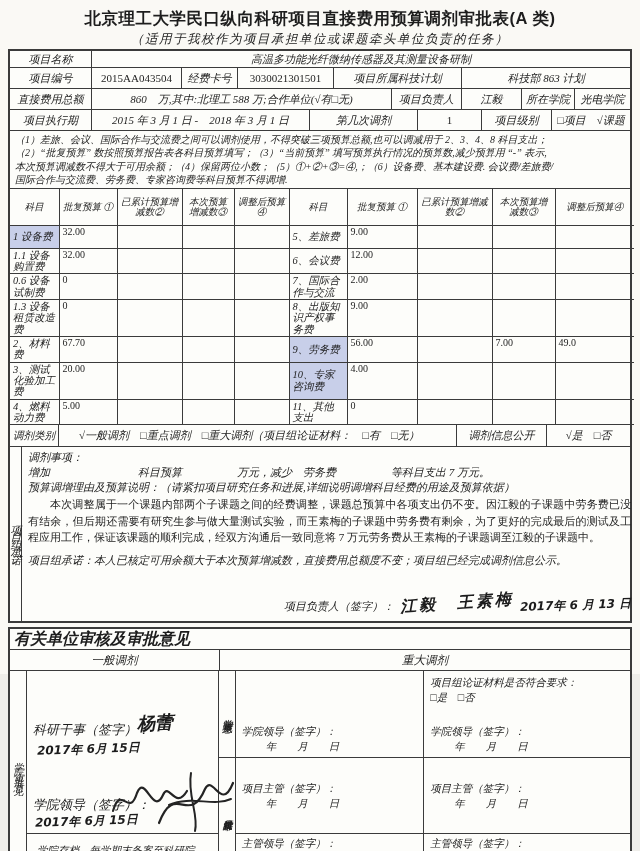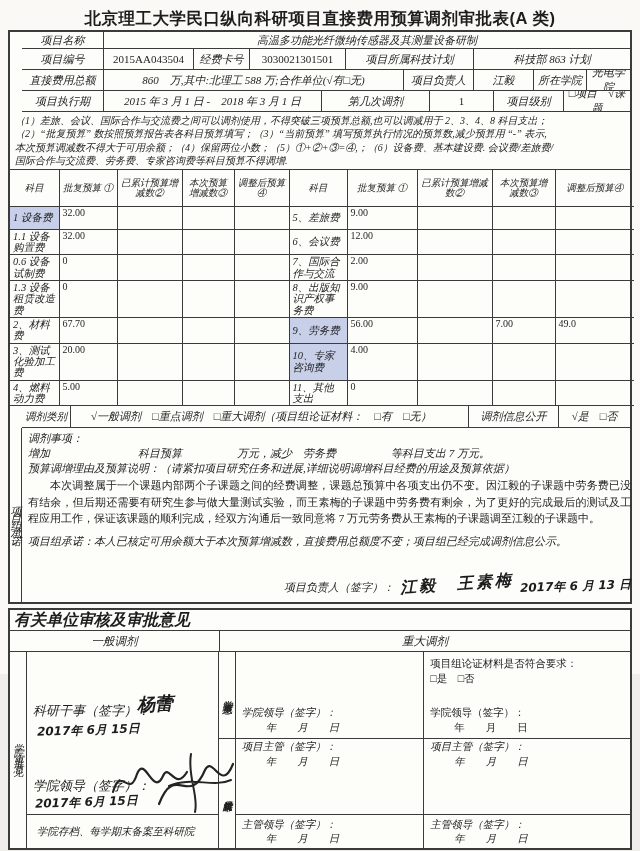--- a/index.html
+++ b/index.html
@@ -18,21 +18,21 @@
   }
   .title{
     text-align:center;font-family:"Liberation Sans","DejaVu Sans",sans-serif;
     font-weight:bold;font-size:16.5px;letter-spacing:.5px;line-height:24px;
   }
   .subtitle{
     text-align:center;font-size:12.5px;font-style:italic;letter-spacing:1.5px;
     line-height:18px;margin-bottom:1px;
   }
   .mainbox{border:2px solid #3b3b3b;background:#fdfdfa;}
-  .irow{display:flex;padding-left:12px;}
+  .irow{display:flex;}
   .c{
     box-sizing:border-box;border-right:1px solid #3b3b3b;border-bottom:1px solid #3b3b3b;
     display:flex;align-items:center;justify-content:center;text-align:center;
     font-size:11px;padding:0 3px;overflow:hidden;
   }
   .c.last{border-right:none;}
   .lbl{font-style:italic;}
   .notes{
     border-bottom:1px solid #3b3b3b;font-size:10px;line-height:1.33;
     padding:2px 5px;white-space:pre-line;text-align:justify;font-style:italic;
@@ -95,37 +95,38 @@
   .asecB{height:109px;}
   .vnarrow{width:17px;}
   .vnarrow .vtext{letter-spacing:1px;font-size:10px;}
   .sigcell{
     flex:1;display:flex;flex-direction:column;justify-content:flex-end;
     font-size:10.5px;font-style:italic;padding:3px 6px;box-sizing:border-box;line-height:15px;
   }
   .sigcell .ymd{padding-left:24px;}
   .bcol{display:flex;flex-direction:column;flex:1;}
   .bcell1{height:76px;border-bottom:1px solid #3b3b3b;box-sizing:border-box;
-    display:flex;flex-direction:column;justify-content:flex-start;
+    display:flex;flex-direction:column;justify-content:center;
     font-size:10.5px;font-style:italic;padding:0 6px;line-height:15px;}
   .bcell1 .ymd{padding-left:24px;}
   .bcell2{height:33px;box-sizing:border-box;display:flex;flex-direction:column;justify-content:center;
     font-size:10.5px;font-style:italic;padding:0 6px;line-height:14px;}
   .bcell2 .ymd{padding-left:24px;}
   .cellA3{height:87px;border-bottom:1px solid #3b3b3b;box-sizing:border-box;
     display:flex;flex-direction:column;justify-content:space-between;
-    font-size:10.5px;padding:4px 22px 3px 6px;line-height:15px;}
+    font-size:10.5px;font-style:italic;padding:4px 22px 3px 6px;line-height:15px;}
   .scribble{position:absolute;}
 </style>
 </head>
 <body>
 
 <div class="sheet">
 
   <div class="title">北京理工大学民口纵向科研项目直接费用预算调剂审批表(A 类)</div>
+  <div class="subtitle">（适用于我校作为项目承担单位或课题牵头单位负责的任务）</div>
 
   <div class="mainbox">
 
     <div class="irow" style="height:17px;">
       <div class="c lbl" style="width:82px;">项目名称</div>
       <div class="c last lbl" style="flex:1;">高温多功能光纤微纳传感器及其测量设备研制</div>
     </div>
 
     <div class="irow" style="height:21px;">
       <div class="c lbl" style="width:82px;">项目编号</div>

